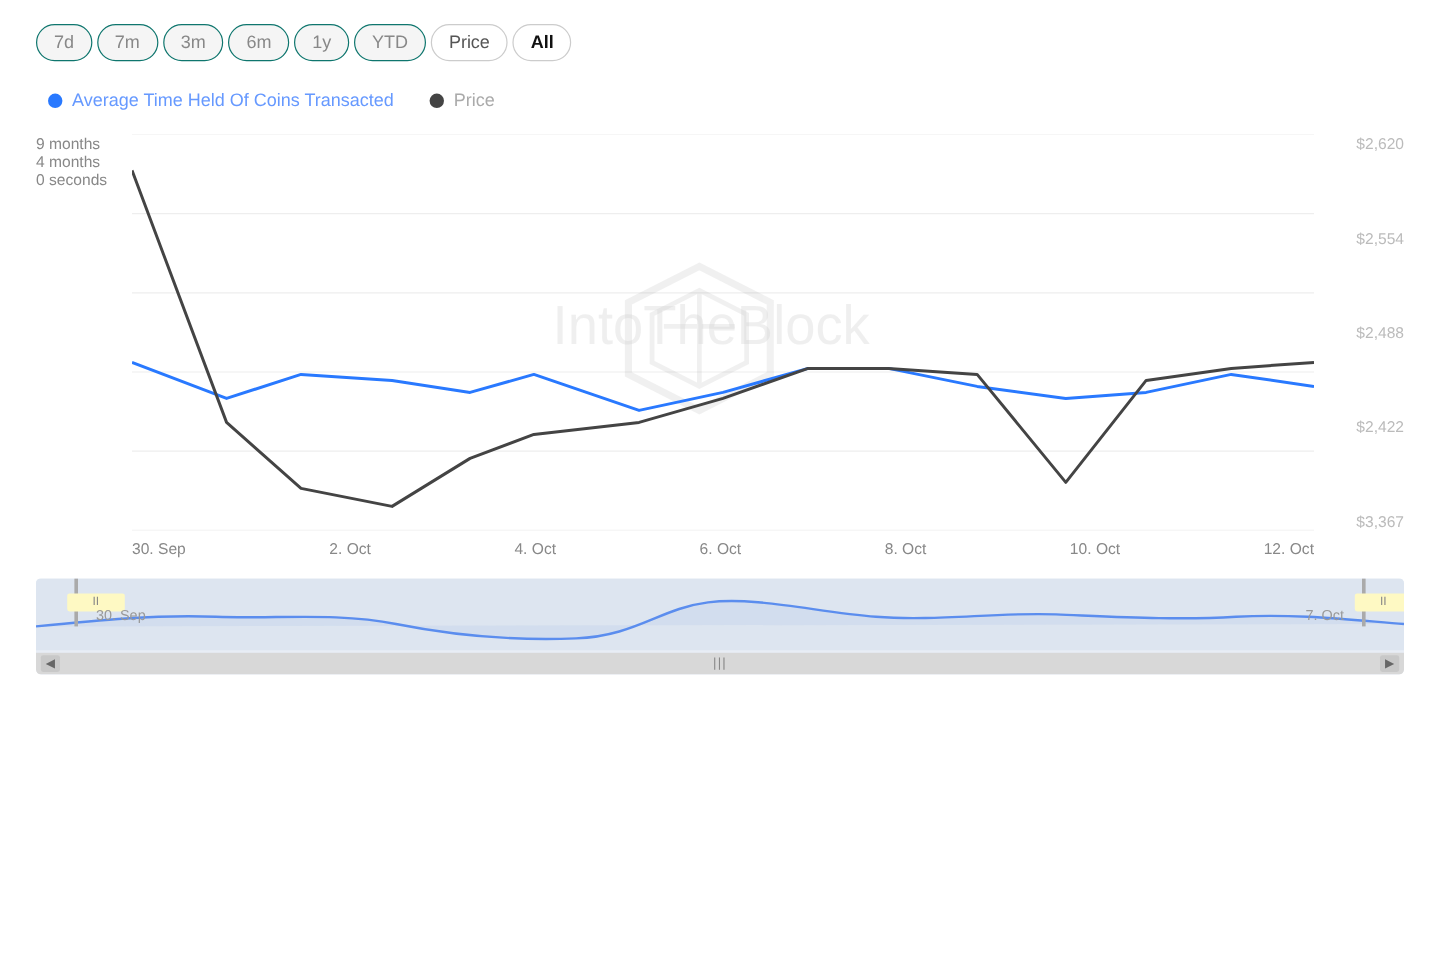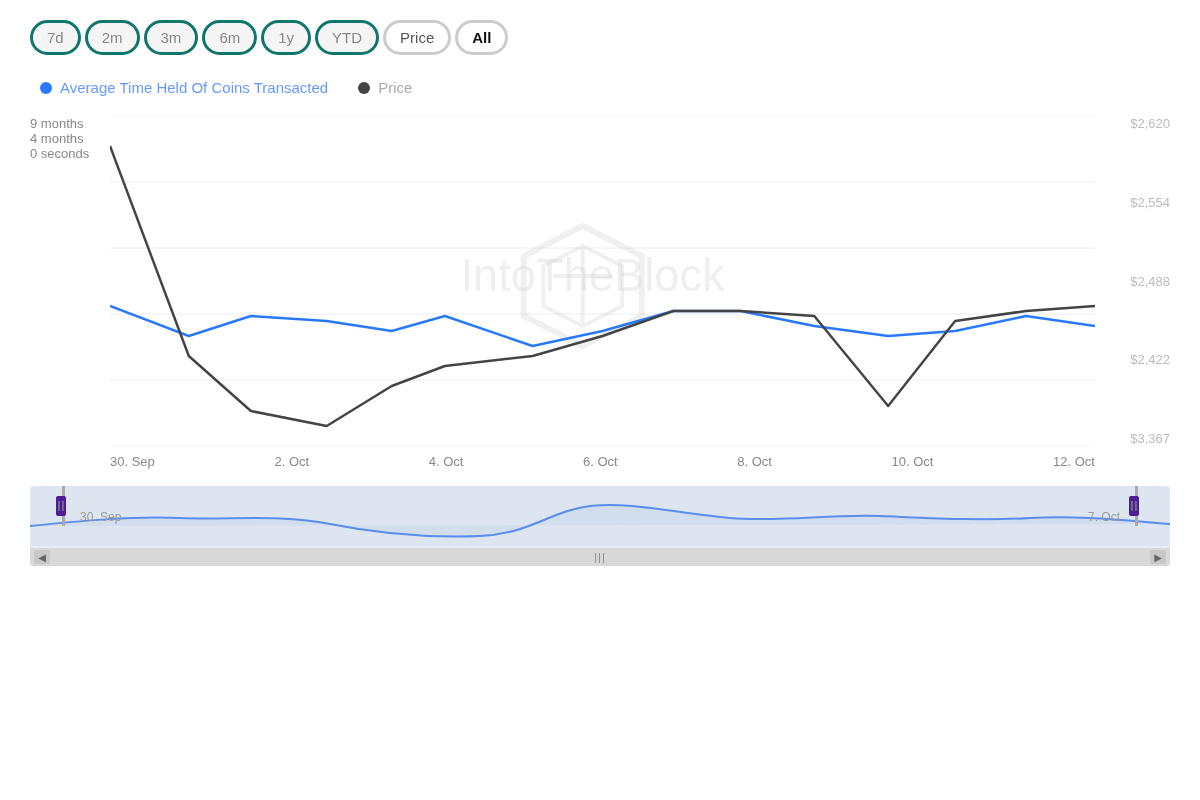--- a/index.html
+++ b/index.html
@@ -23,21 +23,21 @@
     
     .time-filters {
       display: flex;
       align-items: center;
       gap: 4px;
       margin-bottom: 24px;
     }
     .time-btn {
       padding: 6px 14px;
       border-radius: 20px;
-      border: 3px solid #0f766e;
+      border: 1px solid #0f766e;
       background: #f5f5f5;
       color: #888;
       font-size: 15px;
       cursor: pointer;
       font-weight: 400;
     }
     .time-btn.active-bold {
       background: #fff;
       border-color: #ccc;
       color: #111;
@@ -188,26 +188,26 @@
       top: 0;
       bottom: 20px;
       width: 3px;
       background: #aaa;
       cursor: ew-resize;
       display: flex;
       align-items: center;
       justify-content: center;
     }
     .handle-grip {
-      font-size: 14px;
+      font-size: 10px;
       color: #888;
       writing-mode: horizontal-tb;
-      background: #4c1d95;
+      background: #fef9c3;
       border-radius: 2px;
-      padding: 2px 1px;
+      padding: 2px 21px;
       position: absolute;
       top: 50%;
       left: -6px;
       transform: translateY(-50%);
     }
 
     .range-labels {
       position: absolute;
       bottom: 22px;
       left: 0;
@@ -251,21 +251,21 @@
       letter-spacing: 1px;
     }
   </style>
 </head>
 <body>
 
 <div class="container">
 
   <div class="time-filters">
     <button class="time-btn">7d</button>
-    <button class="time-btn">2m</button>
+    <button class="time-btn">7m</button>
     <button class="time-btn">3m</button>
     <button class="time-btn">6m</button>
     <button class="time-btn">1y</button>
     <button class="time-btn">YTD</button>
     <button class="time-btn active-custom">Price</button>
     <button class="time-btn active-bold">All</button>
   </div>
 
   <div class="legend">
     <div class="legend-item">

